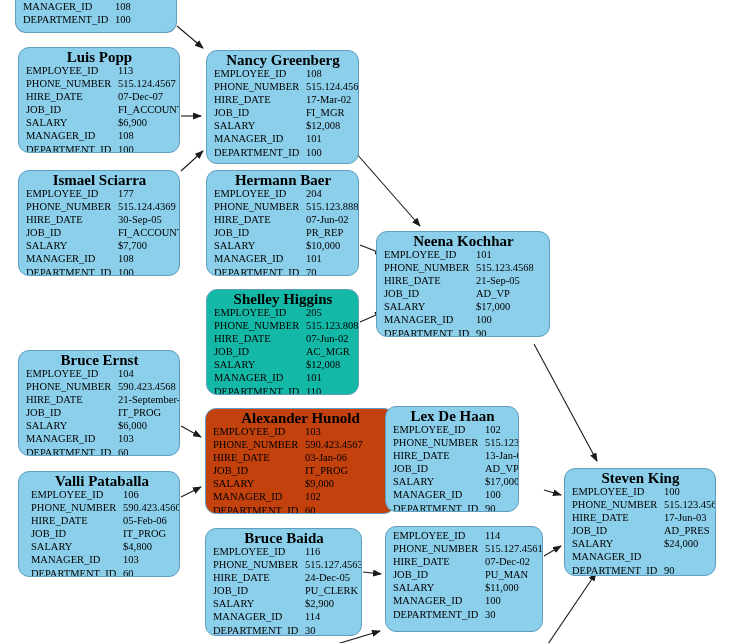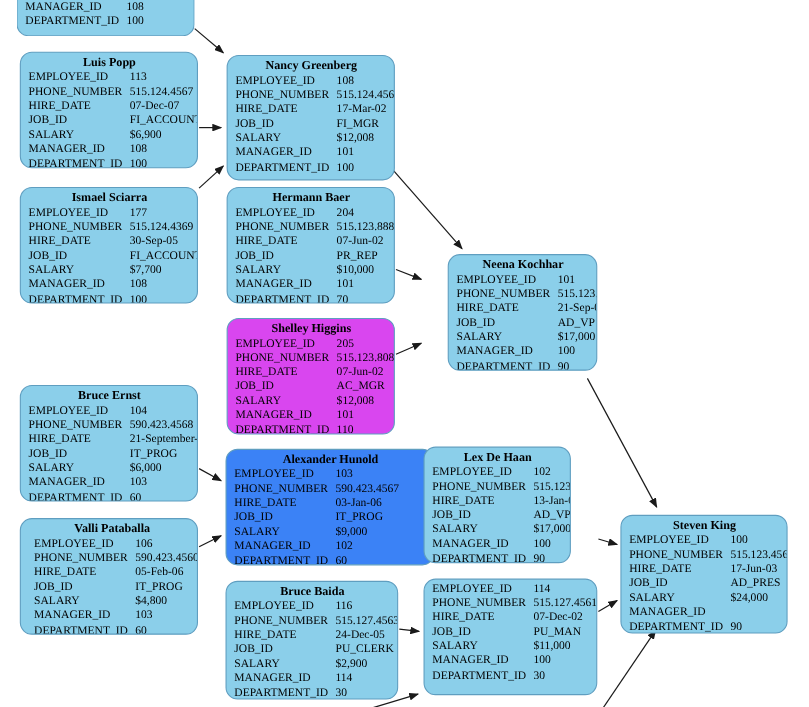--- a/index.html
+++ b/index.html
@@ -37,21 +37,21 @@
     border-top: none;
     border-radius: 0 0 11px 11px;
     display: flex;
     flex-direction: column;
     justify-content: flex-end;
     padding-bottom: 6px;
   }
   .node-title {
     text-align: center;
     font-weight: bold;
-    font-size: 11px;
+    font-size: 15px;
     line-height: 14px;
     white-space: nowrap;
   }
   .row {
     display: flex;
     font-size: 10.5px;
     line-height: 13.1px;
     white-space: nowrap;
   }
   .row .lbl {
@@ -229,21 +229,21 @@
           <div class="row">
     <span class="lbl">MANAGER_ID</span>
     <span class="val">101</span>
   </div>
           <div class="row">
     <span class="lbl">DEPARTMENT_ID</span>
     <span class="val">70</span>
   </div>
         </div>
   </div>
-      <div class="node" style="left: 407px; top: 231px; width: 136px; height: 106px; background: rgb(139, 207, 234); border-color: rgb(95, 158, 192);">
+      <div class="node" style="left: 376px; top: 231px; width: 174px; height: 106px; background: rgb(139, 207, 234); border-color: rgb(95, 158, 192);">
     <div class="node-title">Neena Kochhar</div>
     <div class="node-rows">
           <div class="row">
     <span class="lbl">EMPLOYEE_ID</span>
     <span class="val">101</span>
   </div>
           <div class="row">
     <span class="lbl">PHONE_NUMBER</span>
     <span class="val">515.123.4568</span>
   </div>
@@ -262,21 +262,21 @@
           <div class="row">
     <span class="lbl">MANAGER_ID</span>
     <span class="val">100</span>
   </div>
           <div class="row">
     <span class="lbl">DEPARTMENT_ID</span>
     <span class="val">90</span>
   </div>
         </div>
   </div>
-      <div class="node" style="left: 206px; top: 289px; width: 153px; height: 106px; background: #d946ef; border-color: rgb(95, 158, 192);">
+      <div class="node" style="left: 206px; top: 289px; width: 153px; height: 106px; background: #14b8a6; border-color: rgb(95, 158, 192);">
     <div class="node-title">Shelley Higgins</div>
     <div class="node-rows">
           <div class="row">
     <span class="lbl">EMPLOYEE_ID</span>
     <span class="val">205</span>
   </div>
           <div class="row">
     <span class="lbl">PHONE_NUMBER</span>
     <span class="val">515.123.8080</span>
   </div>
@@ -328,21 +328,21 @@
           <div class="row">
     <span class="lbl">MANAGER_ID</span>
     <span class="val">103</span>
   </div>
           <div class="row">
     <span class="lbl">DEPARTMENT_ID</span>
     <span class="val">60</span>
   </div>
         </div>
   </div>
-      <div class="node" style="left: 205px; top: 408px; width: 190px; height: 106px; background: #3b82f6; border-color: rgb(95, 158, 192);">
+      <div class="node" style="left: 205px; top: 408px; width: 190px; height: 106px; background: #c2410c; border-color: rgb(95, 158, 192);">
     <div class="node-title">Alexander Hunold</div>
     <div class="node-rows">
           <div class="row">
     <span class="lbl">EMPLOYEE_ID</span>
     <span class="val">103</span>
   </div>
           <div class="row">
     <span class="lbl">PHONE_NUMBER</span>
     <span class="val">590.423.4567</span>
   </div>

